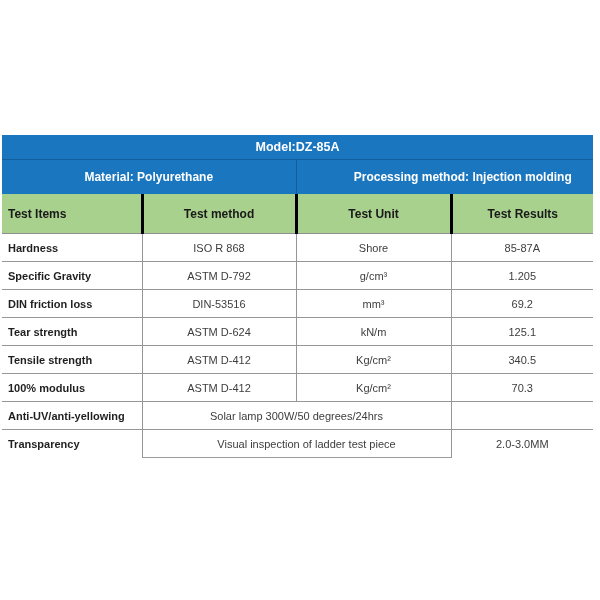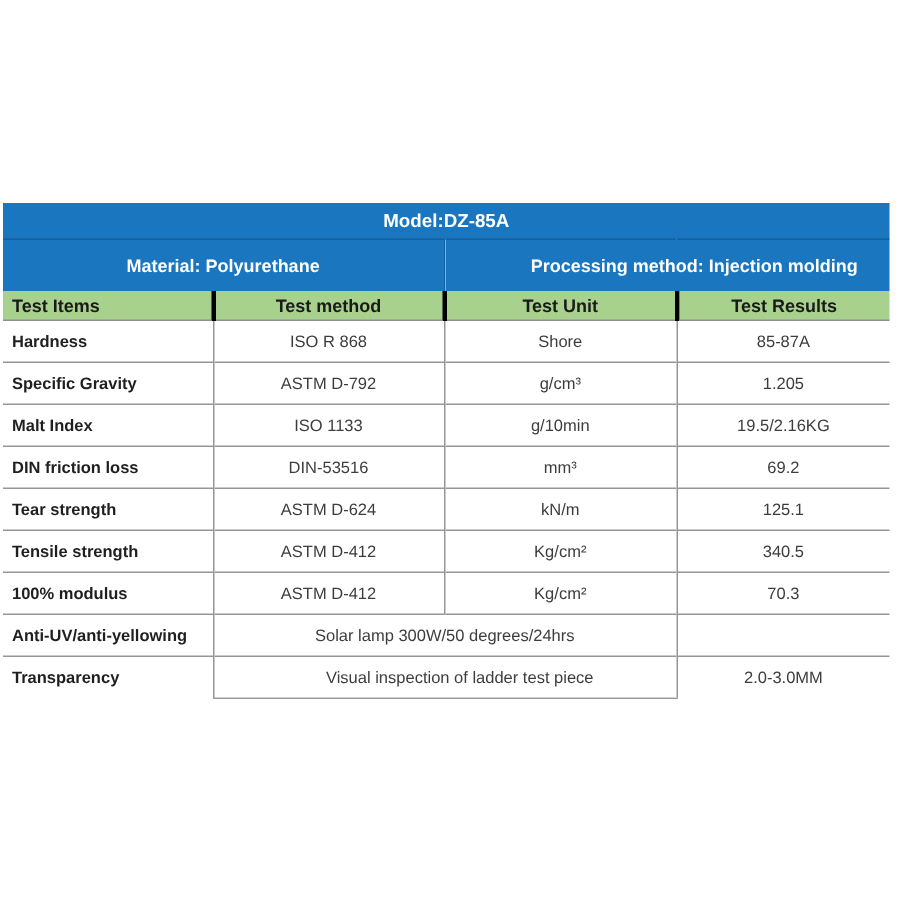--- a/index.html
+++ b/index.html
@@ -19,21 +19,21 @@
     text-align:center;height:24px;
   }
   .subtitle-row td{
     background:#1b76c0;color:#ffffff;font-weight:bold;font-size:12px;
     text-align:center;height:34px;border-top:1px solid #135e9c;
   }
   .subtitle-row td + td{border-left:1px solid #135e9c;padding-left:36px;}
   
   .cols-row th{
     background:#a9d18e;color:#1a1a1a;font-weight:bold;font-size:12px;
-    text-align:center;height:19px;border-bottom:1px solid #8f8f8f;
+    text-align:center;height:39px;border-bottom:1px solid #8f8f8f;
   }
   .cols-row th + th{border-left:3px solid #000000;}
   .cols-row th.first{text-align:left;padding-left:6px;}
   
   .data-row td{
     height:27px;font-size:11px;color:#3d3d3d;text-align:center;
     border-top:1px solid #969696;background:#ffffff;
   }
   .data-row td + td{border-left:1px solid #969696;}
   .data-row td.item{
@@ -77,26 +77,20 @@
       <td>85-87A</td>
     </tr>
 
     <tr class="data-row">
       <td class="item">Specific Gravity</td>
       <td>ASTM D-792</td>
       <td>g/cm³</td>
       <td>1.205</td>
     </tr>
 
-    <tr class="data-row">
-      <td class="item">Malt Index</td>
-      <td>ISO 1133</td>
-      <td>g/10min</td>
-      <td>19.5/2.16KG</td>
-    </tr>
 
     <tr class="data-row">
       <td class="item">DIN friction loss</td>
       <td>DIN-53516</td>
       <td>mm³</td>
       <td>69.2</td>
     </tr>
 
     <tr class="data-row">
       <td class="item">Tear strength</td>

